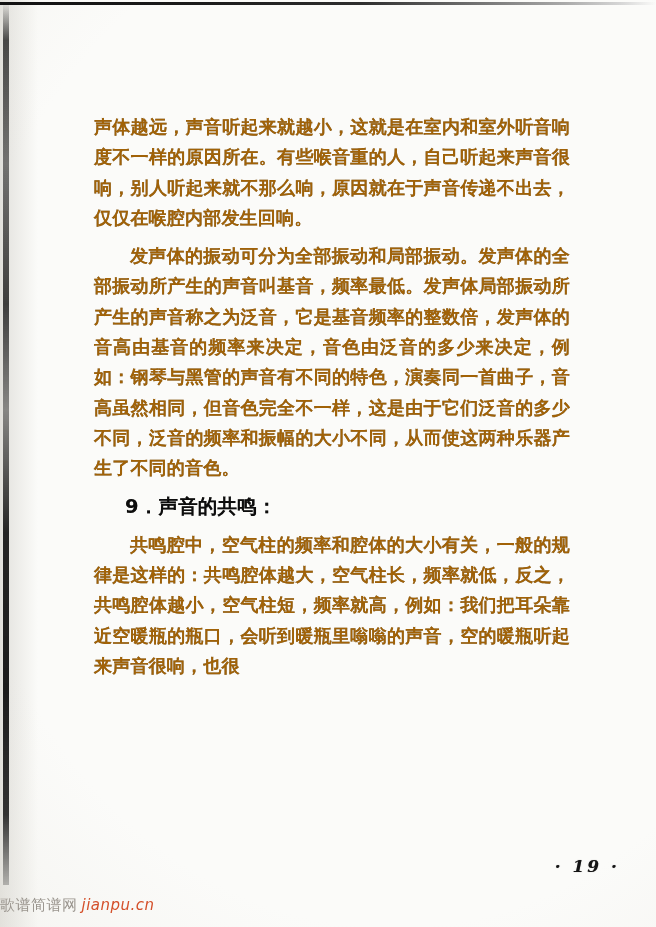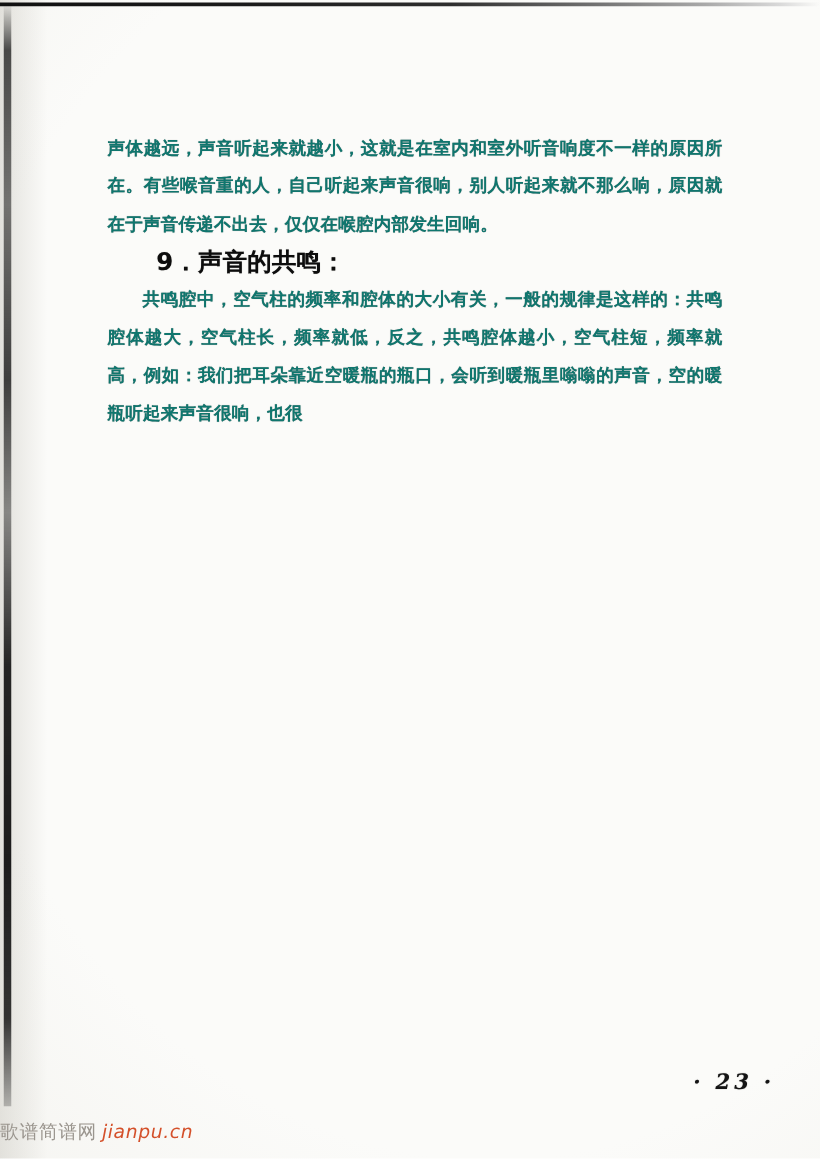--- a/index.html
+++ b/index.html
@@ -62,23 +62,23 @@
   }
 
   #text-block {
     position: absolute;
     left: 86px;
     top: 104px;
     width: 492px;
   }
 
   .para {
-    margin: 0;
-    color: #0f766e;
-    font-size: 14px;
+    margin: 8px;
+    color: #a16207;
+    font-size: 18px;
     line-height: 30.3px;
     font-weight: bold;
     letter-spacing: 0.2px;
     text-align: justify;
     text-justify: inter-character;
     font-family: "DejaVu Sans", "Liberation Sans", sans-serif;
   }
 
   .para.indent {
     text-indent: 2em;
@@ -145,27 +145,28 @@
 
   <div id="paper-grain"></div>
   <div id="scan-edge-top"></div>
   <div id="scan-edge-left"></div>
 
   <div id="text-block">
 
     <p class="para">声体越远，声音听起来就越小，这就是在室内和室外听音响度不一样的原因所在。有些喉音重的人，自己听起来声音很响，别人听起来就不那么响，原因就在于声音传递不出去，仅仅在喉腔内部发生回响。</p>
 
 
+    <p class="para indent">发声体的振动可分为全部振动和局部振动。发声体的全部振动所产生的声音叫基音，频率最低。发声体局部振动所产生的声音称之为泛音，它是基音频率的整数倍，发声体的音高由基音的频率来决定，音色由泛音的多少来决定，例如：钢琴与黑管的声音有不同的特色，演奏同一首曲子，音高虽然相同，但音色完全不一样，这是由于它们泛音的多少不同，泛音的频率和振幅的大小不同，从而使这两种乐器产生了不同的音色。</p>
 
     <p class="heading">9．声音的共鸣：</p>
 
 
     <p class="para indent">共鸣腔中，空气柱的频率和腔体的大小有关，一般的规律是这样的：共鸣腔体越大，空气柱长，频率就低，反之，共鸣腔体越小，空气柱短，频率就高，例如：我们把耳朵靠近空暖瓶的瓶口，会听到暖瓶里嗡嗡的声音，空的暖瓶听起来声音很响，也很</p>
 
   </div>
 
-  <div id="page-number">· 23 ·</div>
+  <div id="page-number">· 19 ·</div>
 
   <div id="watermark">
     <span class="wm-cn">歌谱简谱网</span><span class="wm-url">jianpu.cn</span>
   </div>
 
 </div>
 
 </body></html>

